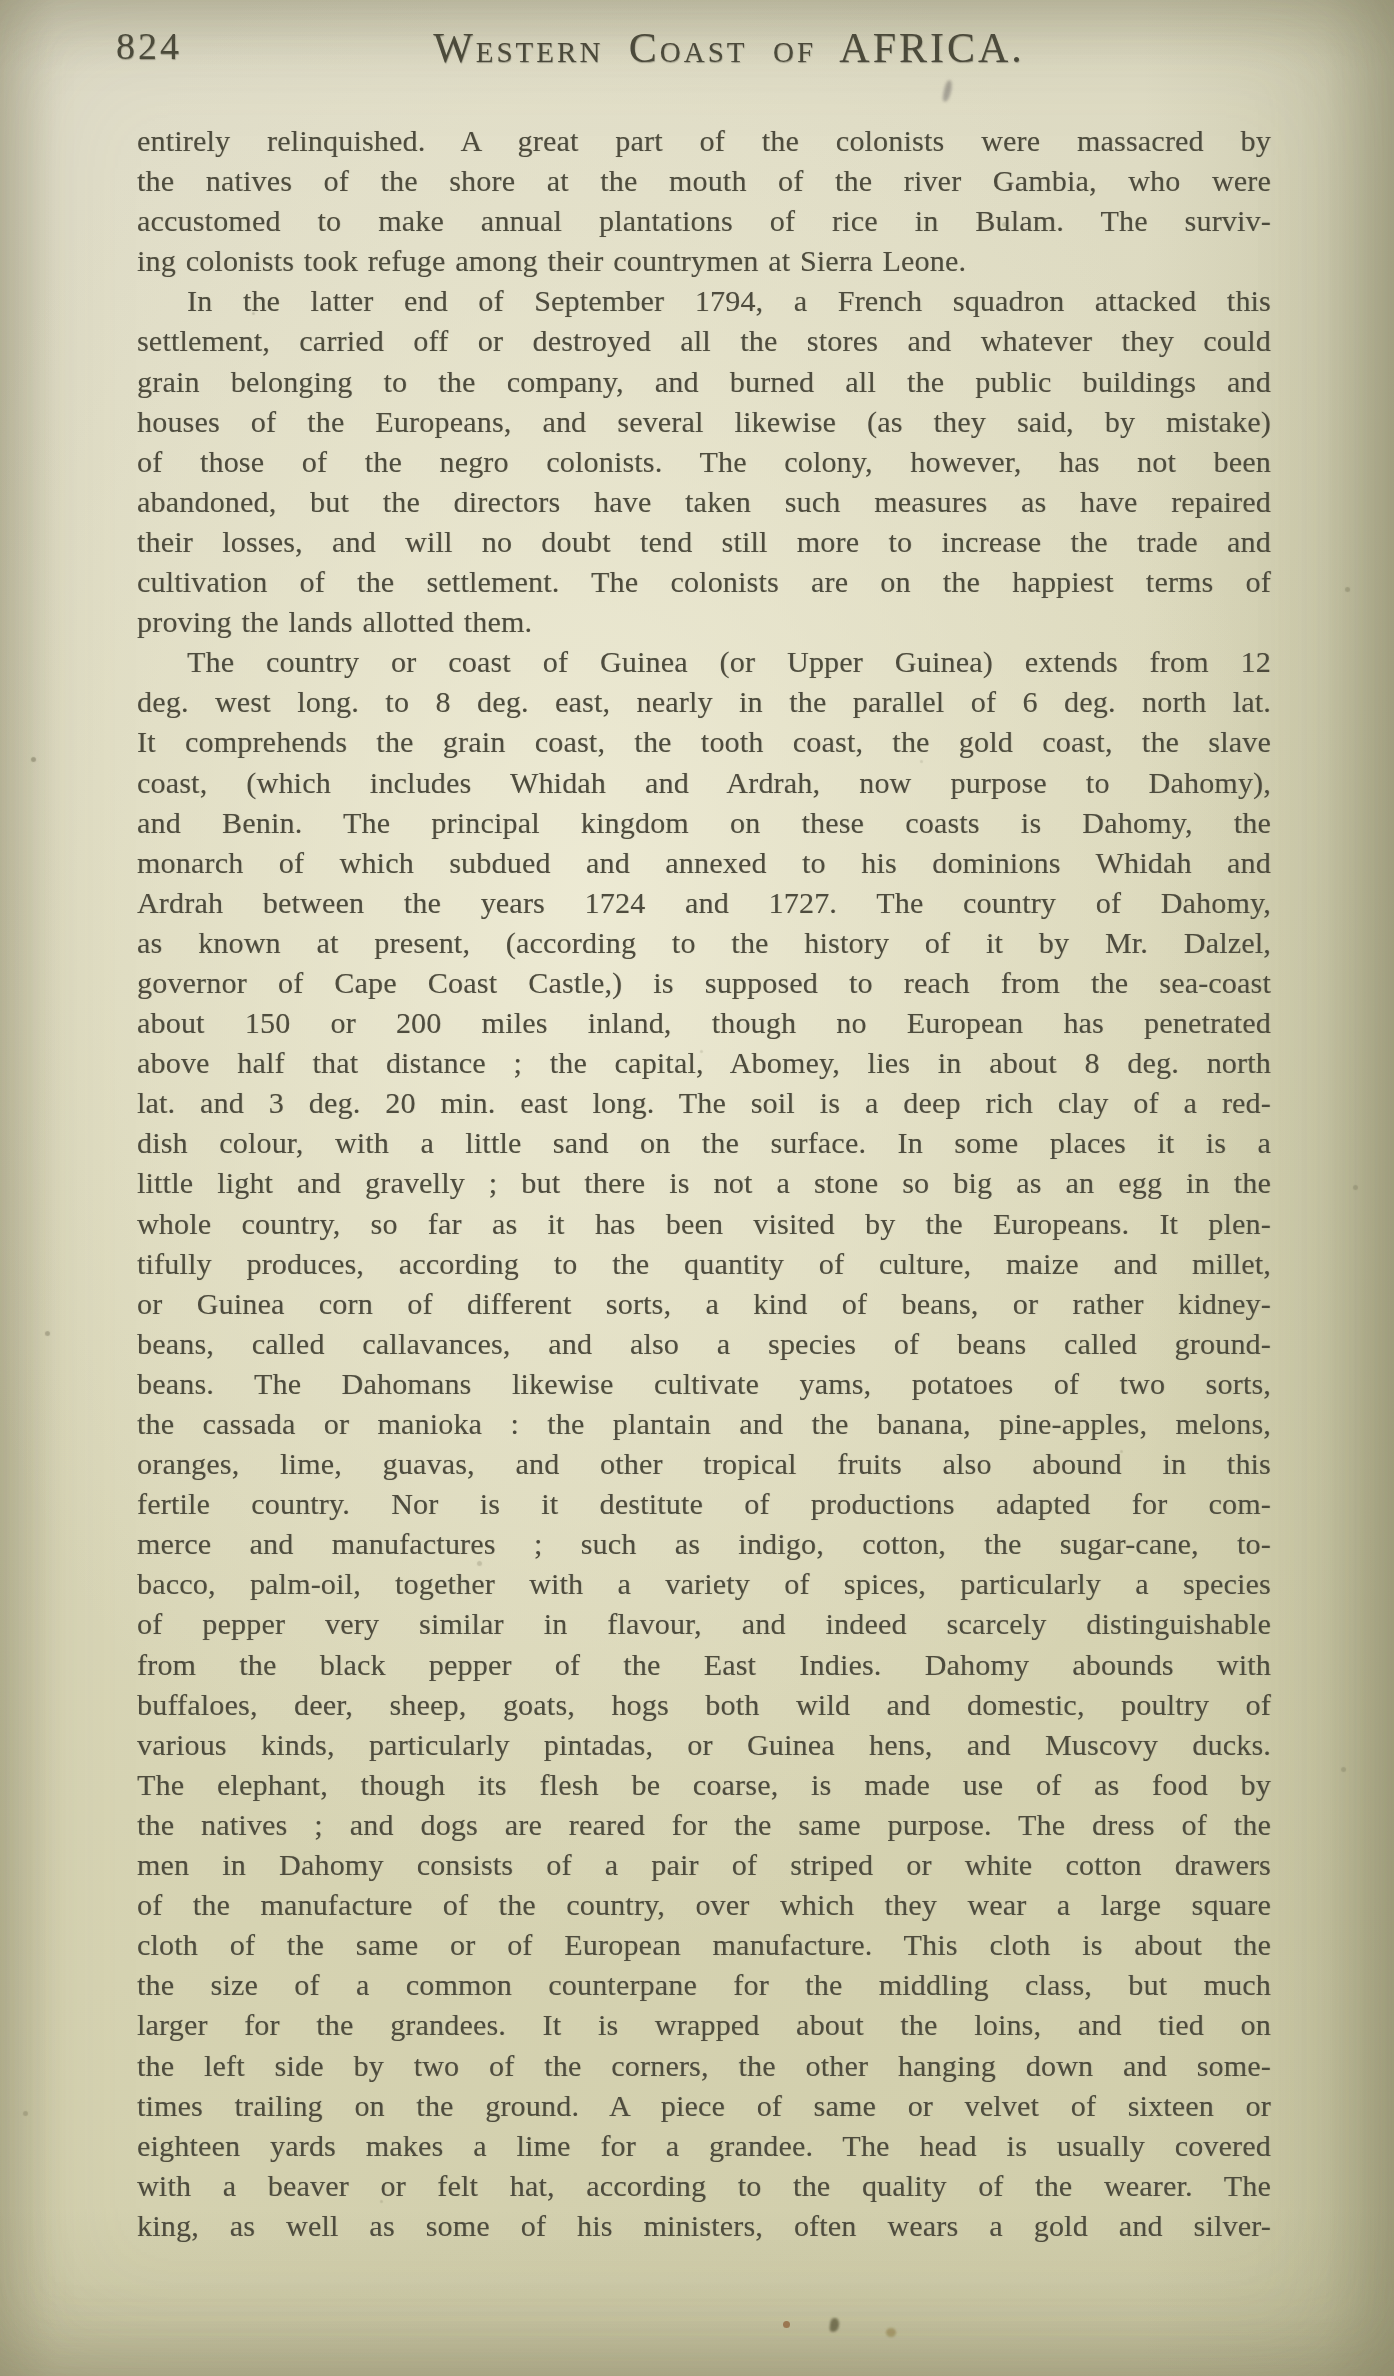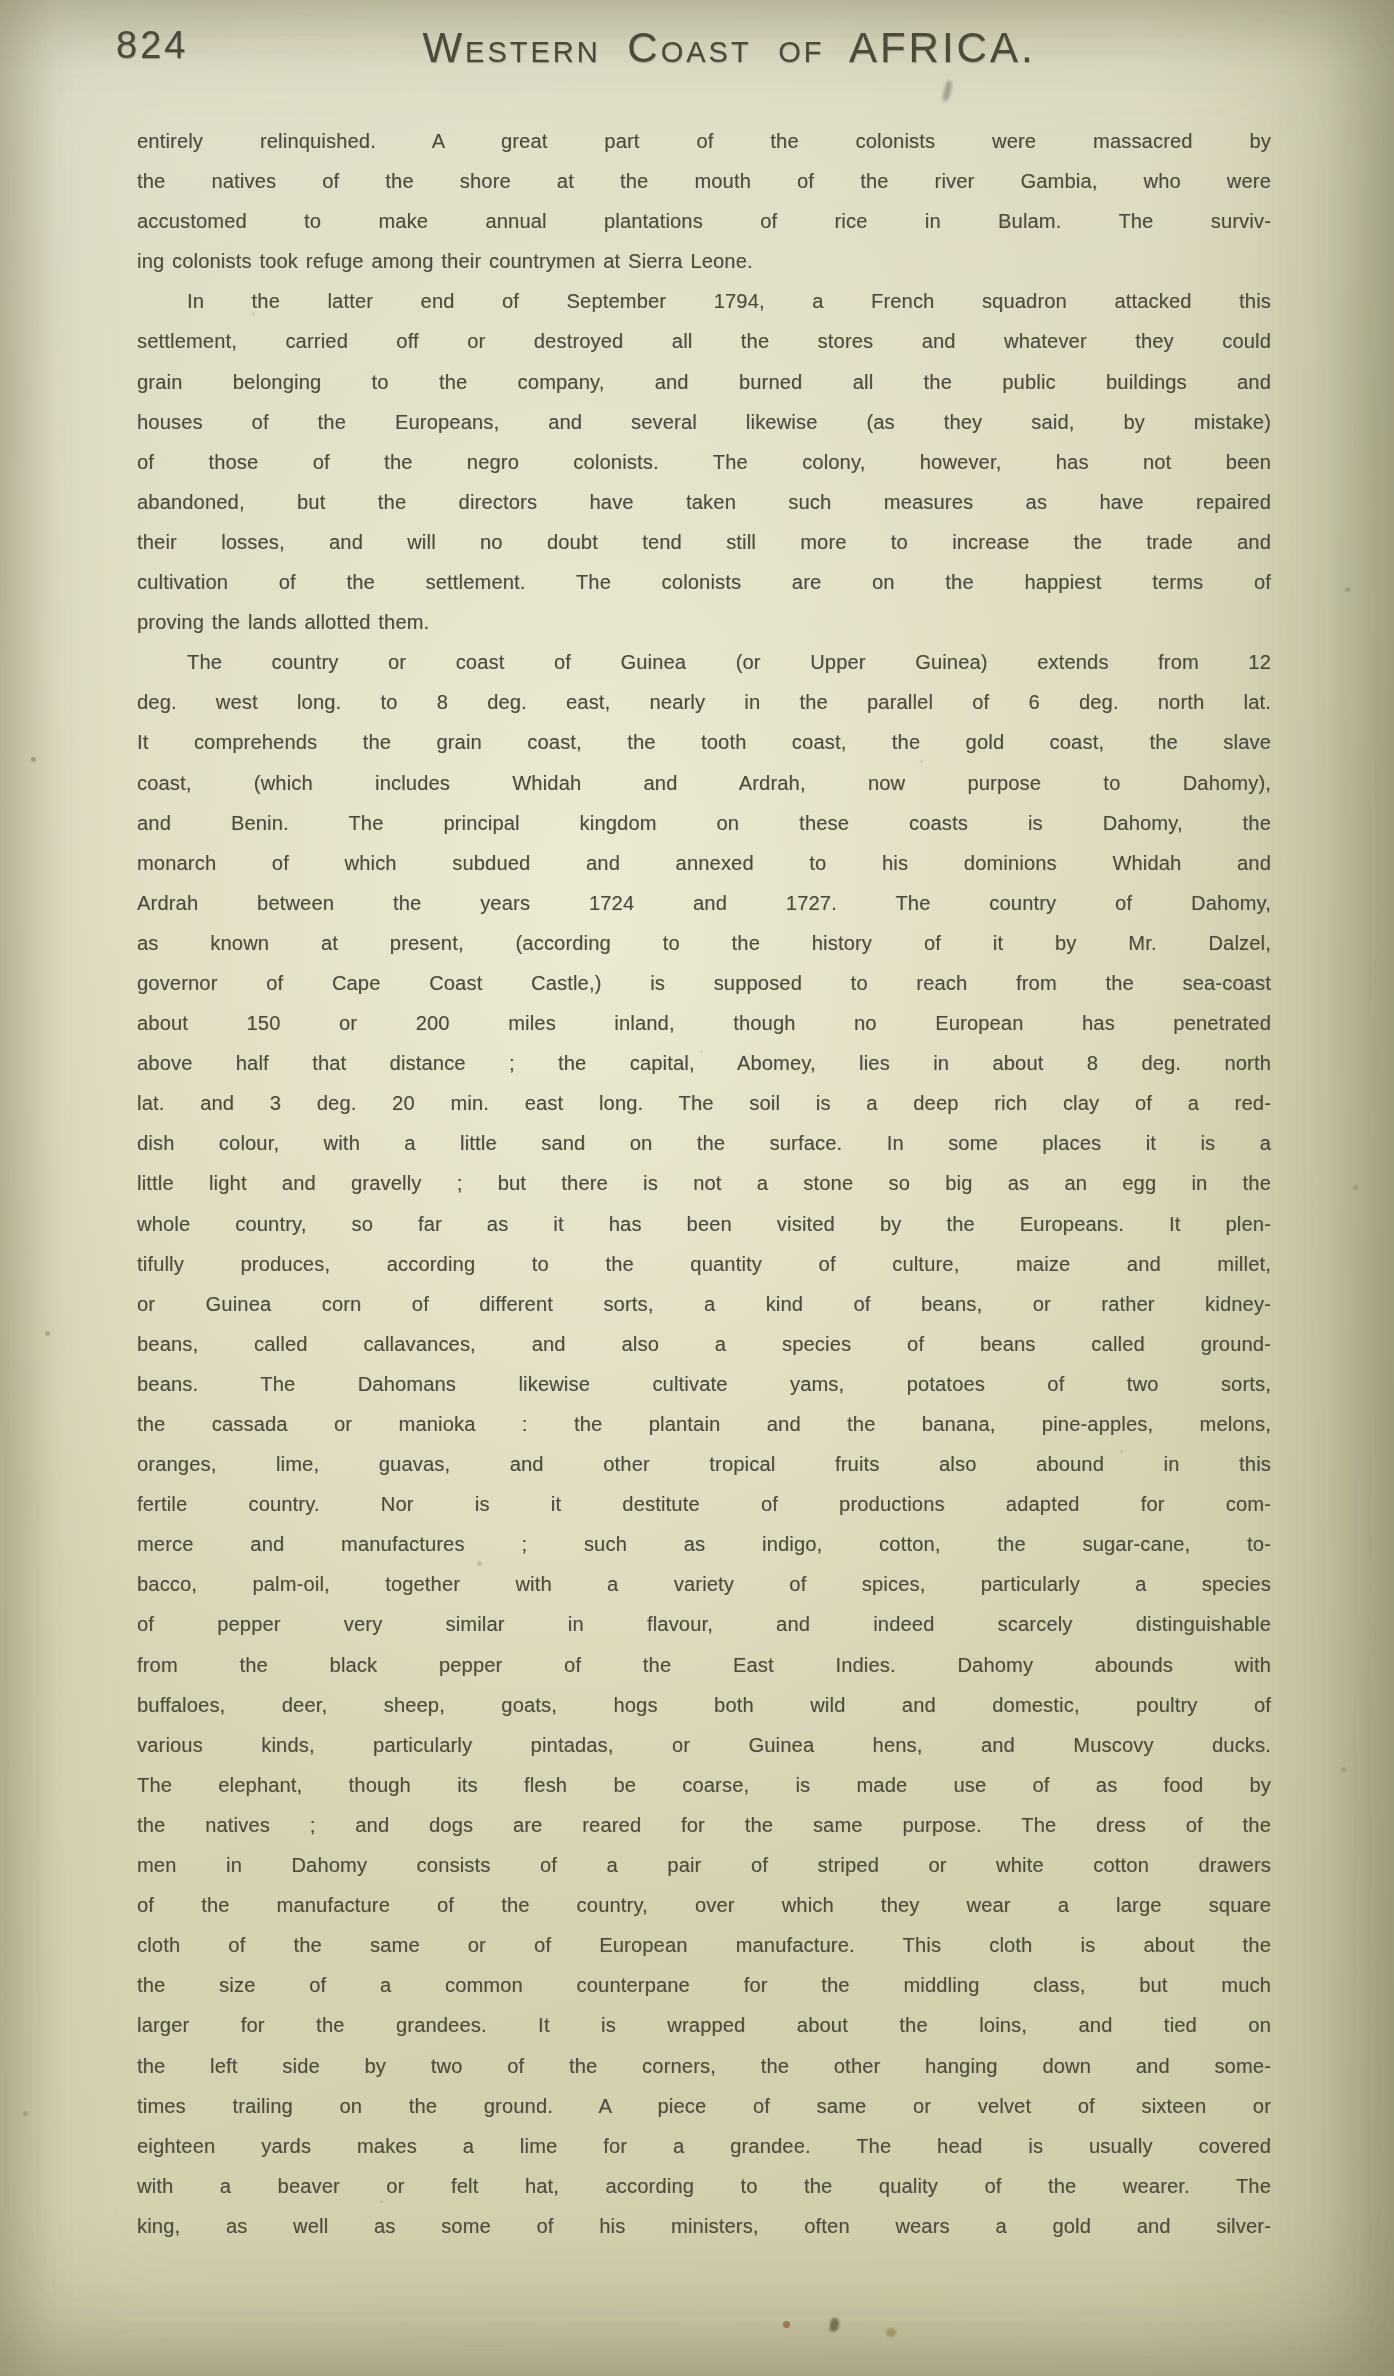--- a/index.html
+++ b/index.html
@@ -10,21 +10,21 @@
   .page {
     position: relative;
     width: 1394px;
     height: 2376px;
     overflow: hidden;
     background:
       radial-gradient(ellipse 900px 1400px at 42% 38%, rgba(240,237,216,0.85) 0%, rgba(234,231,208,0.45) 45%, rgba(0,0,0,0) 75%),
       linear-gradient(to right, rgba(150,148,112,0.22) 0%, rgba(0,0,0,0) 4%, rgba(0,0,0,0) 82%, rgba(146,146,108,0.18) 95%, rgba(128,128,92,0.32) 100%),
       linear-gradient(to bottom, rgba(148,146,110,0.16) 0%, rgba(0,0,0,0) 3%, rgba(0,0,0,0) 93%, rgba(150,148,112,0.2) 100%),
       linear-gradient(160deg, #e1decb 0%, #dcd9bd 35%, #d6d3b2 70%, #cfcca9 100%);
-    font-family: Liberation Sans, sans-serif;
+    font-family: Liberation Serif, serif;
   }
   .page::after {
     content: "";
     position: absolute;
     inset: 0;
     pointer-events: none;
     box-shadow:
       inset 0 0 140px rgba(110,108,78,0.18),
       inset -45px 0 90px rgba(104,104,72,0.22),
       inset 20px 0 60px rgba(112,108,80,0.14),
@@ -51,21 +51,21 @@
     letter-spacing: 3px;
     word-spacing: 12px;
     color: #4b4a3c;
     text-shadow: 0.5px 0.5px 1px rgba(70,68,52,0.4);
   }
   .text-block {
     position: absolute;
     left: 137px;
     top: 121px;
     width: 1134px;
-    font-size: 20px;
+    font-size: 30px;
     line-height: 40.1px;
     letter-spacing: 0.2px;
     word-spacing: 2px;
     color: #4e4c3e;
     text-shadow: 0.4px 0.4px 0.7px rgba(66,64,48,0.35);
   }
   .line {
     text-align: justify;
     text-align-last: justify;
     white-space: nowrap;

